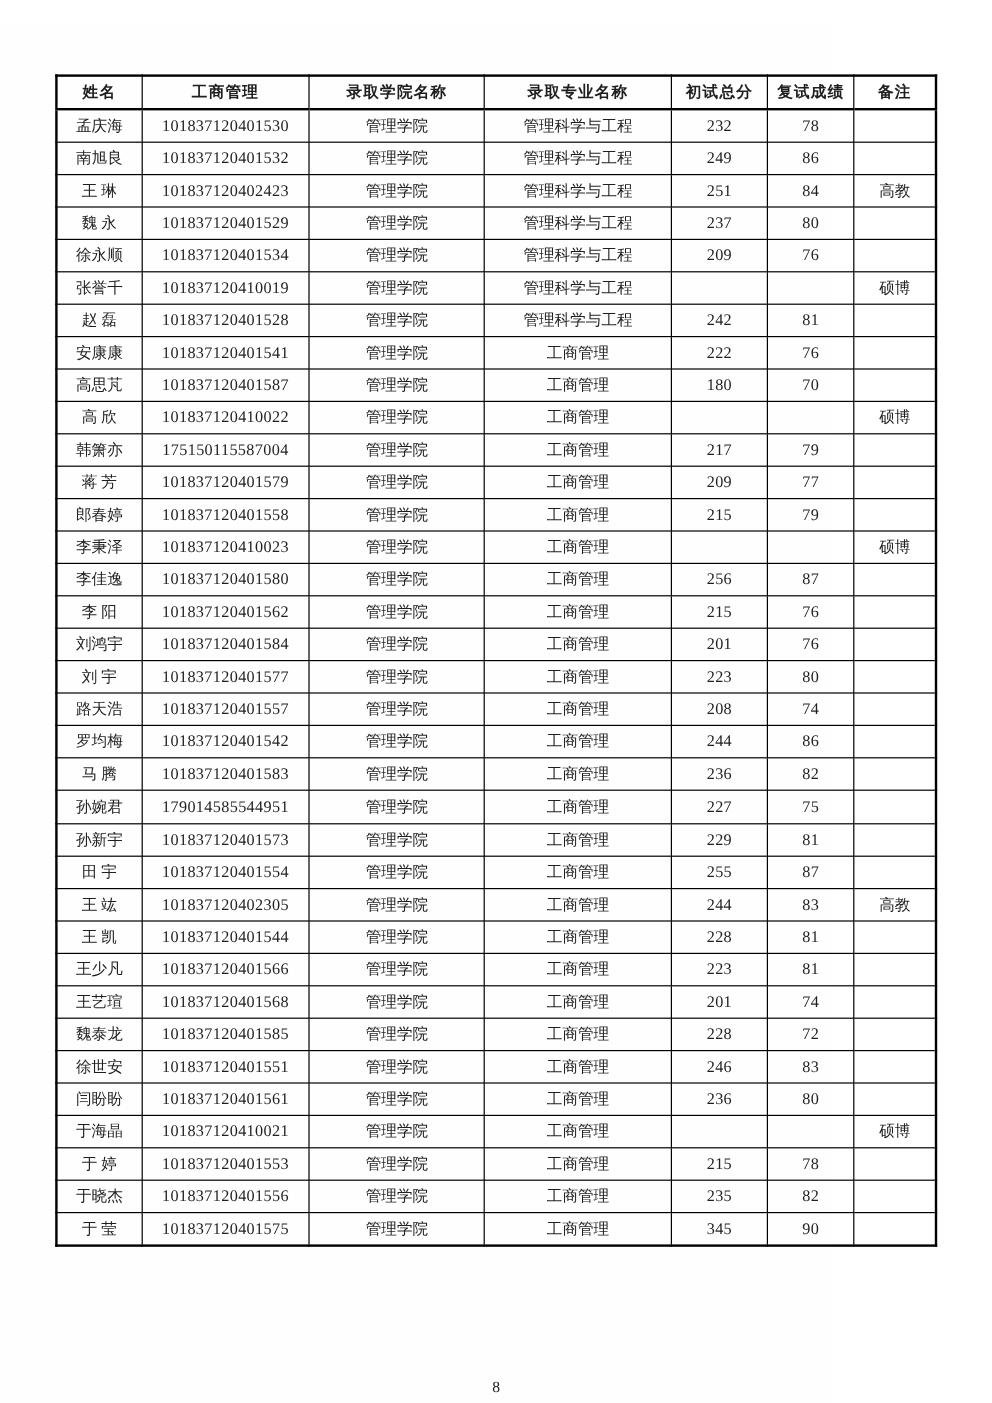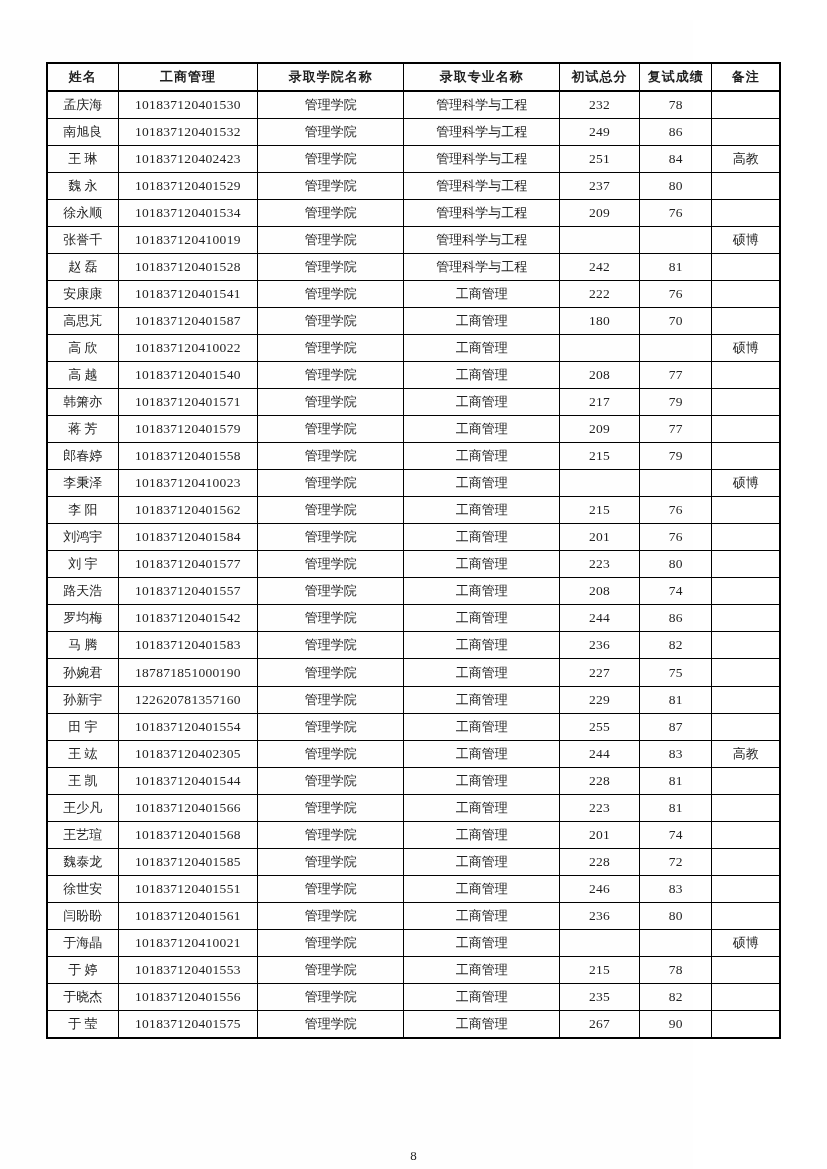--- a/index.html
+++ b/index.html
@@ -162,31 +162,22 @@
         <tr>
           <td>高 欣</td>
           <td class="num">101837120410022</td>
           <td>管理学院</td>
           <td>工商管理</td>
           <td class="num"></td>
           <td class="num"></td>
           <td>硕博</td>
         </tr>
         <tr>
-          <td>高 越</td>
-          <td class="num">101837120401540</td>
-          <td>管理学院</td>
-          <td>工商管理</td>
-          <td class="num">208</td>
-          <td class="num">77</td>
-          <td></td>
-        </tr>
-        <tr>
           <td>韩箫亦</td>
-          <td class="num">101837120401571</td>
+          <td class="num">175150115587004</td>
           <td>管理学院</td>
           <td>工商管理</td>
           <td class="num">217</td>
           <td class="num">79</td>
           <td></td>
         </tr>
         <tr>
           <td>蒋 芳</td>
           <td class="num">101837120401579</td>
           <td>管理学院</td>
@@ -207,20 +198,29 @@
         <tr>
           <td>李秉泽</td>
           <td class="num">101837120410023</td>
           <td>管理学院</td>
           <td>工商管理</td>
           <td class="num"></td>
           <td class="num"></td>
           <td>硕博</td>
         </tr>
         <tr>
+          <td>李佳逸</td>
+          <td class="num">101837120401580</td>
+          <td>管理学院</td>
+          <td>工商管理</td>
+          <td class="num">256</td>
+          <td class="num">87</td>
+          <td></td>
+        </tr>
+        <tr>
           <td>李 阳</td>
           <td class="num">101837120401562</td>
           <td>管理学院</td>
           <td>工商管理</td>
           <td class="num">215</td>
           <td class="num">76</td>
           <td></td>
         </tr>
         <tr>
           <td>刘鸿宇</td>
@@ -262,30 +262,30 @@
           <td>马 腾</td>
           <td class="num">101837120401583</td>
           <td>管理学院</td>
           <td>工商管理</td>
           <td class="num">236</td>
           <td class="num">82</td>
           <td></td>
         </tr>
         <tr>
           <td>孙婉君</td>
-          <td class="num">187871851000190</td>
+          <td class="num">179014585544951</td>
           <td>管理学院</td>
           <td>工商管理</td>
           <td class="num">227</td>
           <td class="num">75</td>
           <td></td>
         </tr>
         <tr>
           <td>孙新宇</td>
-          <td class="num">122620781357160</td>
+          <td class="num">101837120401573</td>
           <td>管理学院</td>
           <td>工商管理</td>
           <td class="num">229</td>
           <td class="num">81</td>
           <td></td>
         </tr>
         <tr>
           <td>田 宇</td>
           <td class="num">101837120401554</td>
           <td>管理学院</td>
@@ -382,21 +382,21 @@
           <td>工商管理</td>
           <td class="num">235</td>
           <td class="num">82</td>
           <td></td>
         </tr>
         <tr>
           <td>于 莹</td>
           <td class="num">101837120401575</td>
           <td>管理学院</td>
           <td>工商管理</td>
-          <td class="num">267</td>
+          <td class="num">345</td>
           <td class="num">90</td>
           <td></td>
         </tr>
       </tbody>
   </table>
 
   <div class="page-footer">8</div>
 
 </div>
 

